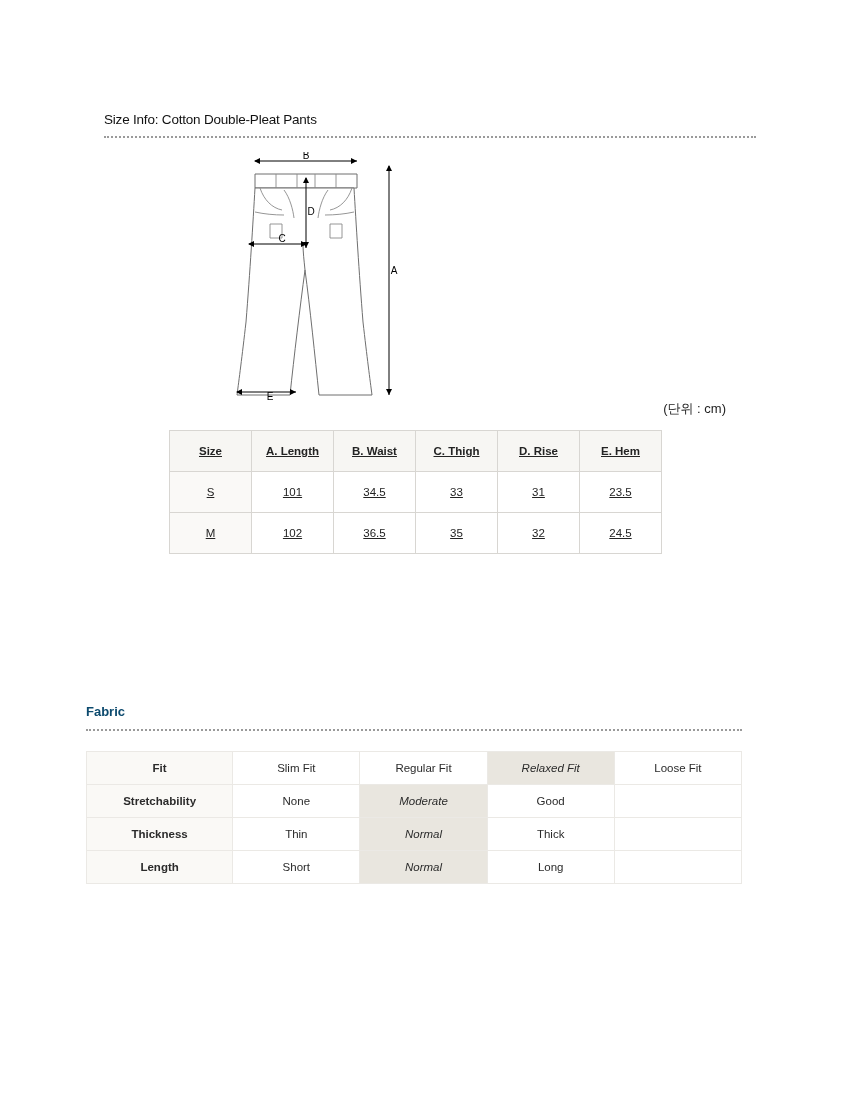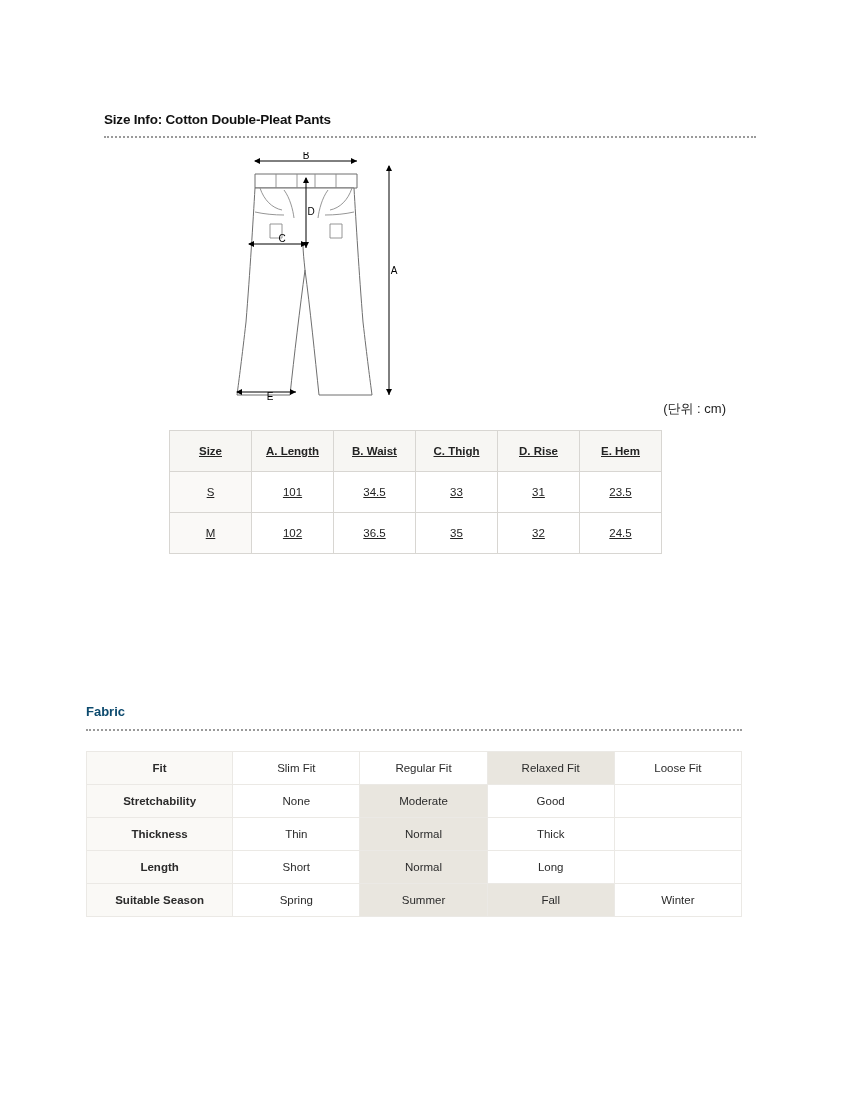--- a/index.html
+++ b/index.html
@@ -18,21 +18,21 @@
 
   
   .size-section {
     position: absolute;
     left: 104px;
     top: 112px;
     width: 652px;
   }
   .section-title {
     font-size: 13.5px;
-    font-weight: bold;
+    font-weight: normal;
     letter-spacing: -0.2px;
     color: #111;
     margin: 0;
   }
   .dotted-rule {
     margin-top: 9px;
     border-bottom: 2px dotted #9a9a9a;
     height: 0;
     width: 100%;
   }
@@ -118,20 +118,21 @@
     color: #2b2b2b;
   }
   .fabric-table td.rowhead {
     background: #faf9f6;
     font-weight: bold;
     width: 146px;
     font-size: 11.5px;
   }
   .fabric-table td.sel {
     background: #e9e6df;
+    font-style: italic;
   }
   .fabric-table td.blank {
     border-color: #ebe9e5;
     background: #fff;
   }
   .fabric-note {
     margin-top: 12px;
     font-size: 12px;
     color: #1a1a1a;
   }
@@ -281,24 +282,17 @@
       </tr>
 
       <tr>
         <td class="rowhead">Length</td>
         <td>Short</td>
         <td class="sel">Normal</td>
         <td>Long</td>
         <td class="blank"></td>
       </tr>
 
-      <tr>
-        <td class="rowhead">Suitable Season</td>
-        <td>Spring</td>
-        <td class="sel">Summer</td>
-        <td class="sel">Fall</td>
-        <td>Winter</td>
-      </tr>
 
     </tbody>
   </table>
 
 </div>
 
 </body></html>

